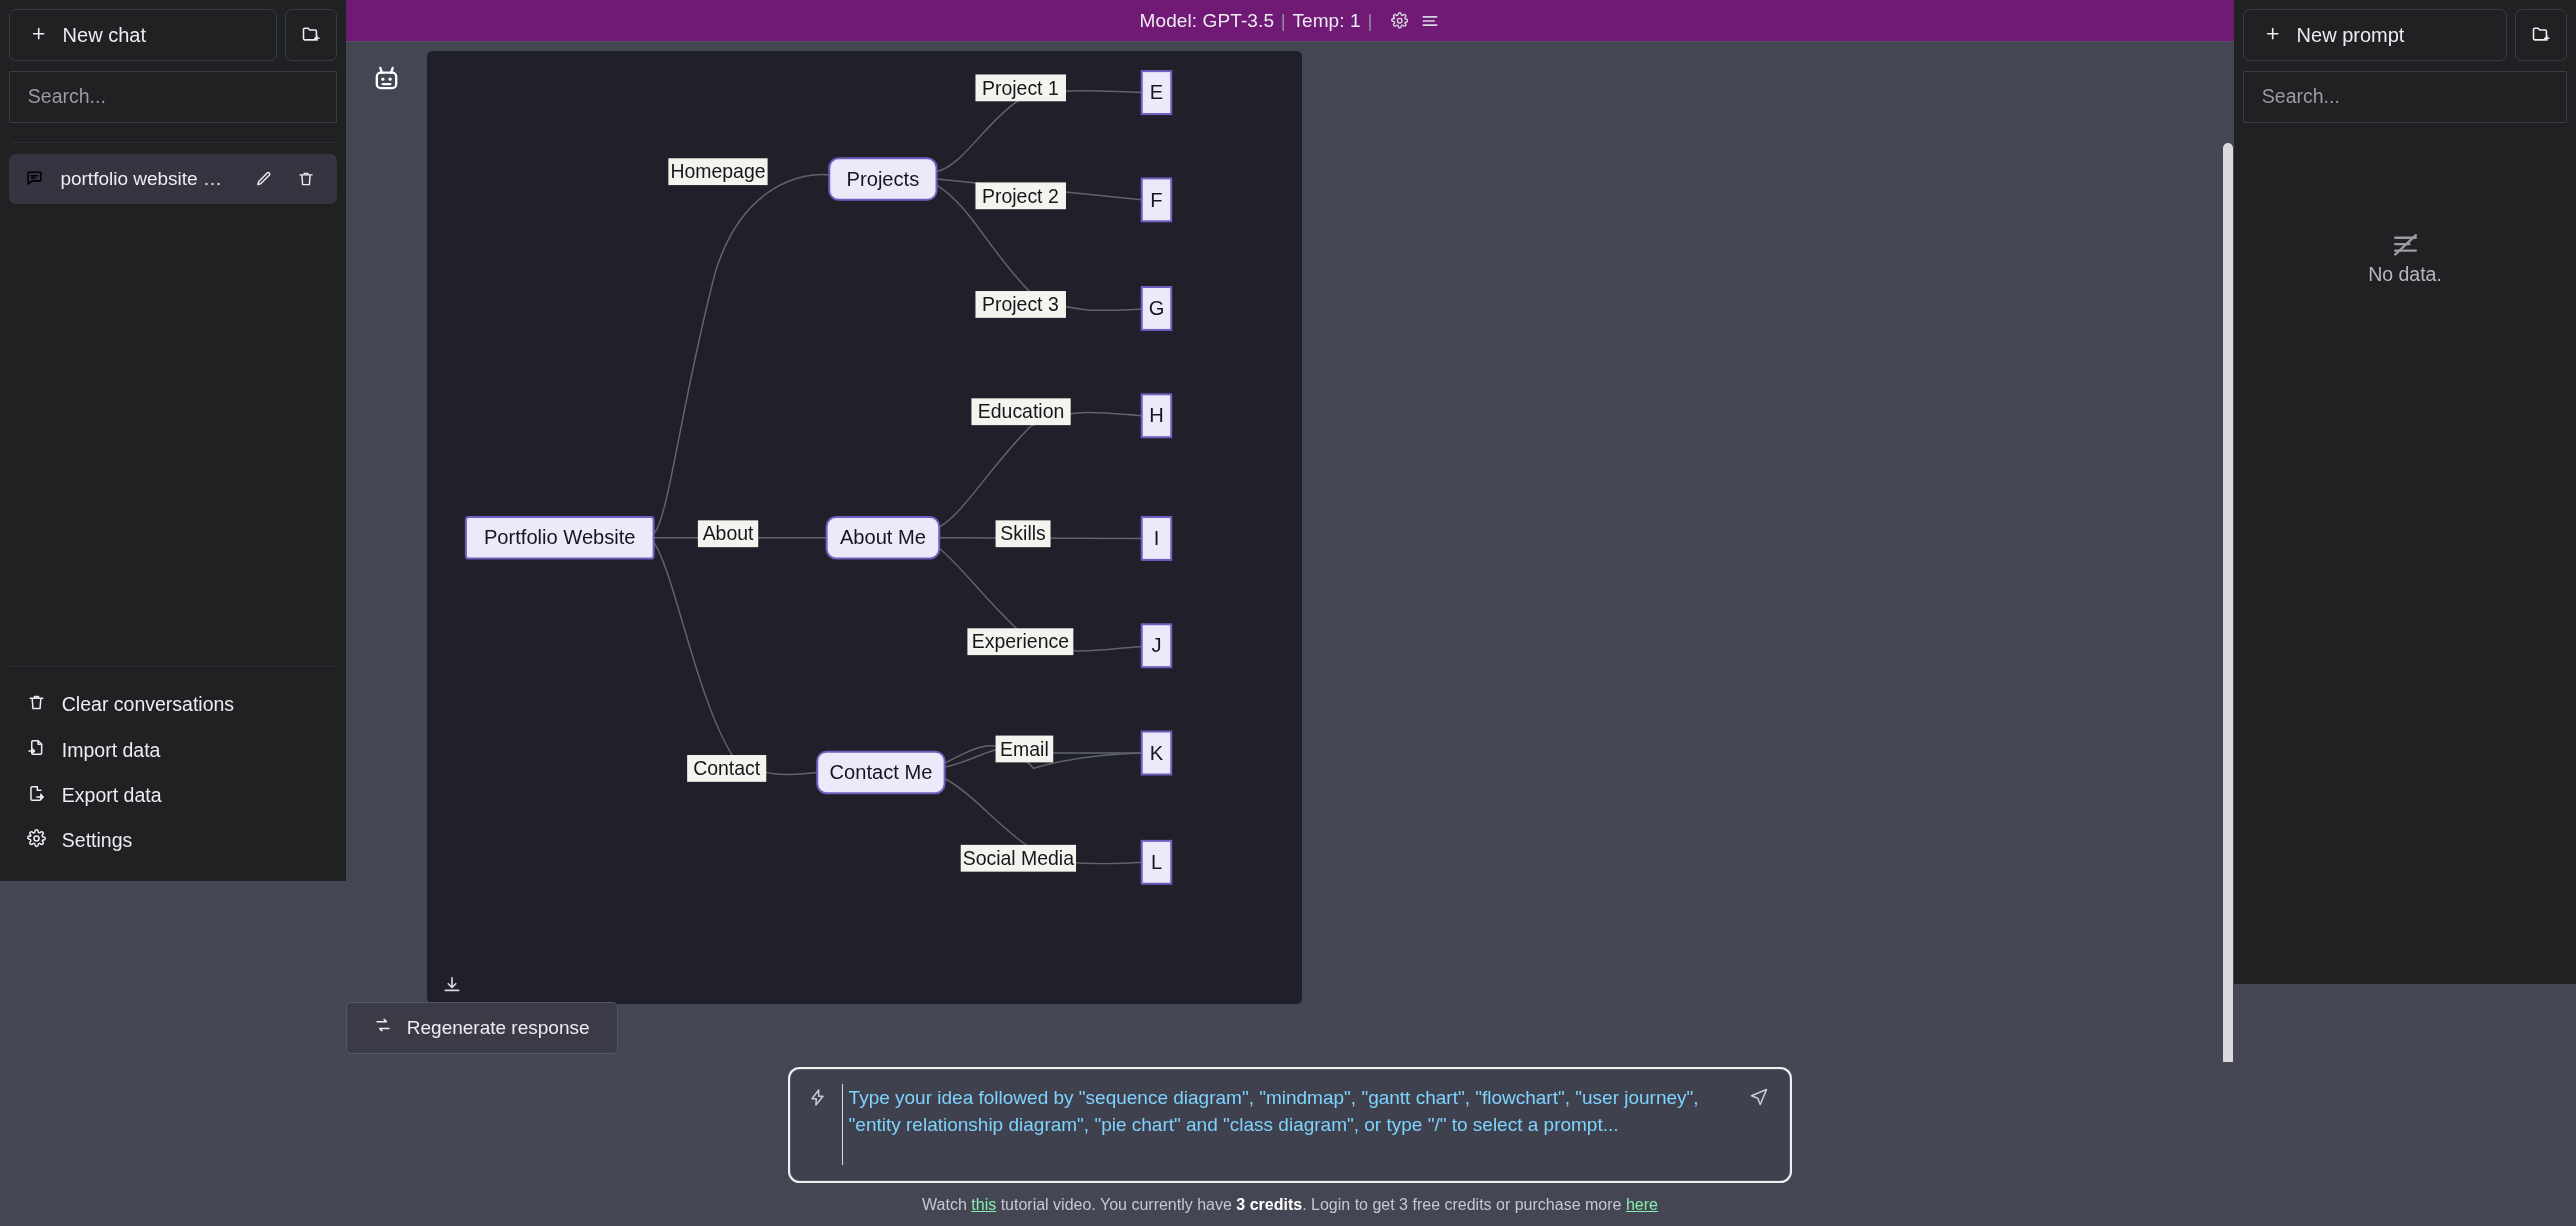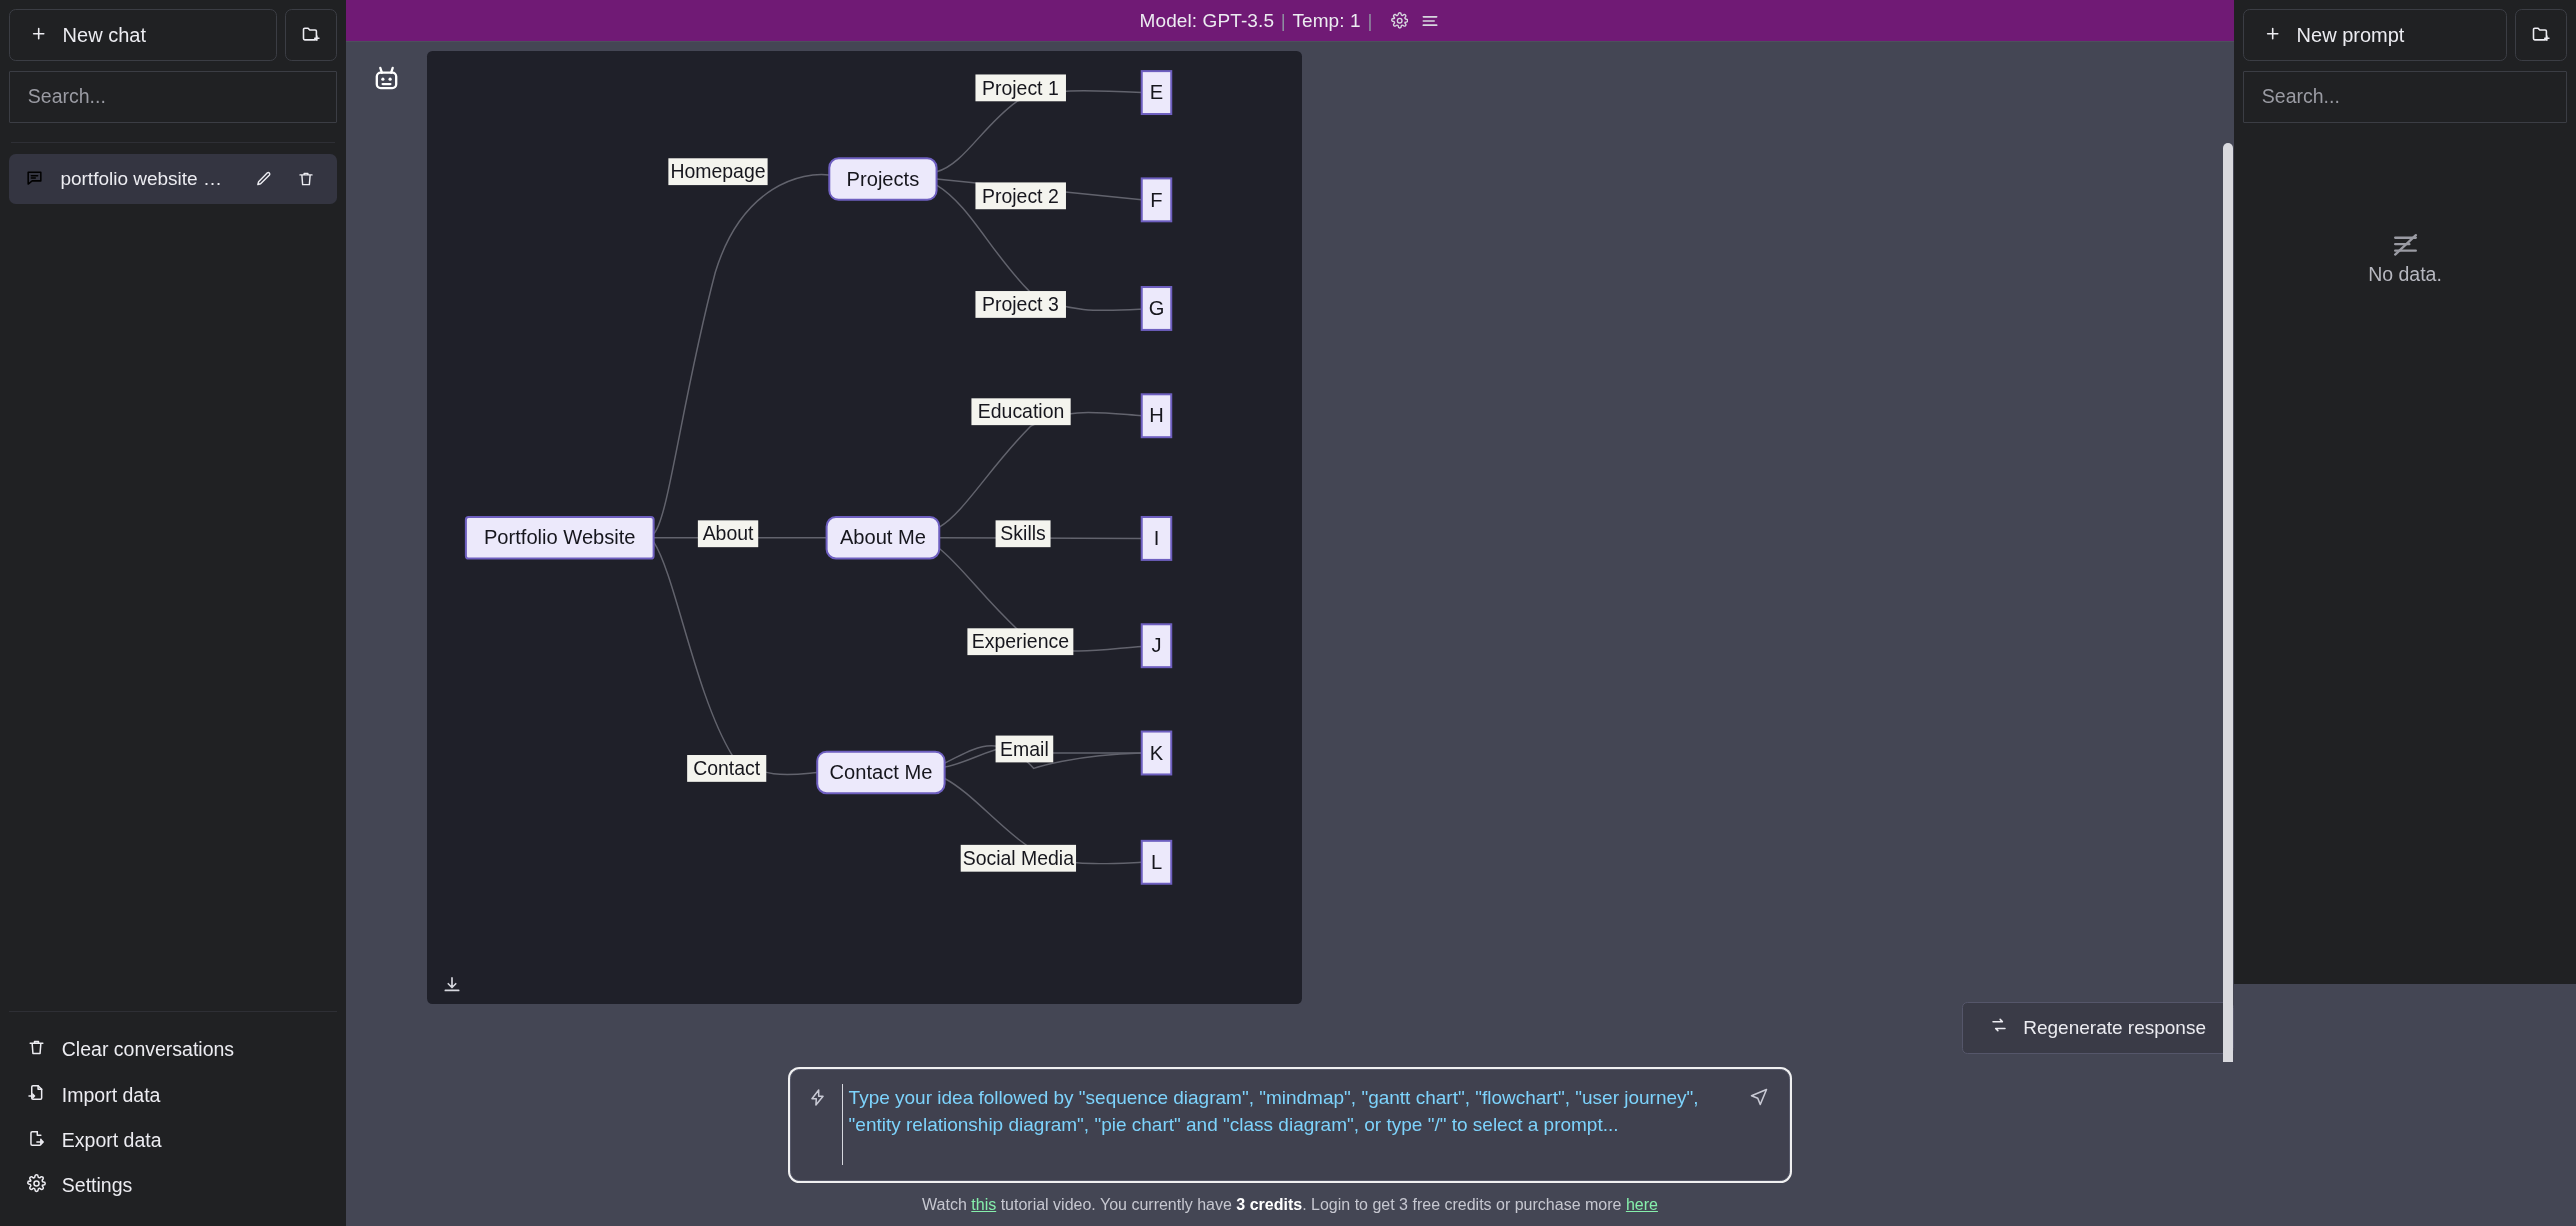--- a/index.html
+++ b/index.html
@@ -6,21 +6,21 @@
   html, body {
     width: 2576px; height: 1226px;
     background: #444654;
     font-family: "Liberation Sans", sans-serif;
     overflow: hidden;
   }
   .app { display: flex; width: 2576px; height: 1226px; position: relative; }
 
   
   .left-sidebar {
-    width: 346px; height: 1226px;
+    width: 346px; height: 881px;
     background: #202123;
     display: flex; flex-direction: column;
     padding: 9.4px 9.4px 0 9.4px;
     flex: 0 0 346px;
     position: relative;
   }
   .ls-top-row { display: flex; gap: 8px; }
   .new-chat-btn {
     flex: 1; height: 52px;
     border: 0.7px solid #3b3d44; border-radius: 6.7px;
@@ -104,21 +104,21 @@
     overflow: hidden;
   }
   .diagram-svg { position: absolute; inset: 0; }
   .dl-download {
     position: absolute; left: 14.8px; bottom: 9.4px;
     color: #d6d7de; cursor: pointer; display: flex;
   }
 
   .regen-wrap {
     position: absolute; left: 0; right: 0; bottom: 0;
-    display: flex; justify-content: flex-end;
+    display: flex; justify-content: flex-start;
     pointer-events: none;
   }
   .regen-btn {
     pointer-events: auto;
     display: flex; align-items: center; gap: 14.8px;
     background: #3a3b47; border: 0.7px solid #55566a;
     border-radius: 5.4px; color: #ececf1; font-size: 19px;
     padding: 13.4px 27px; cursor: pointer;
     margin-bottom: 8px;
   }

